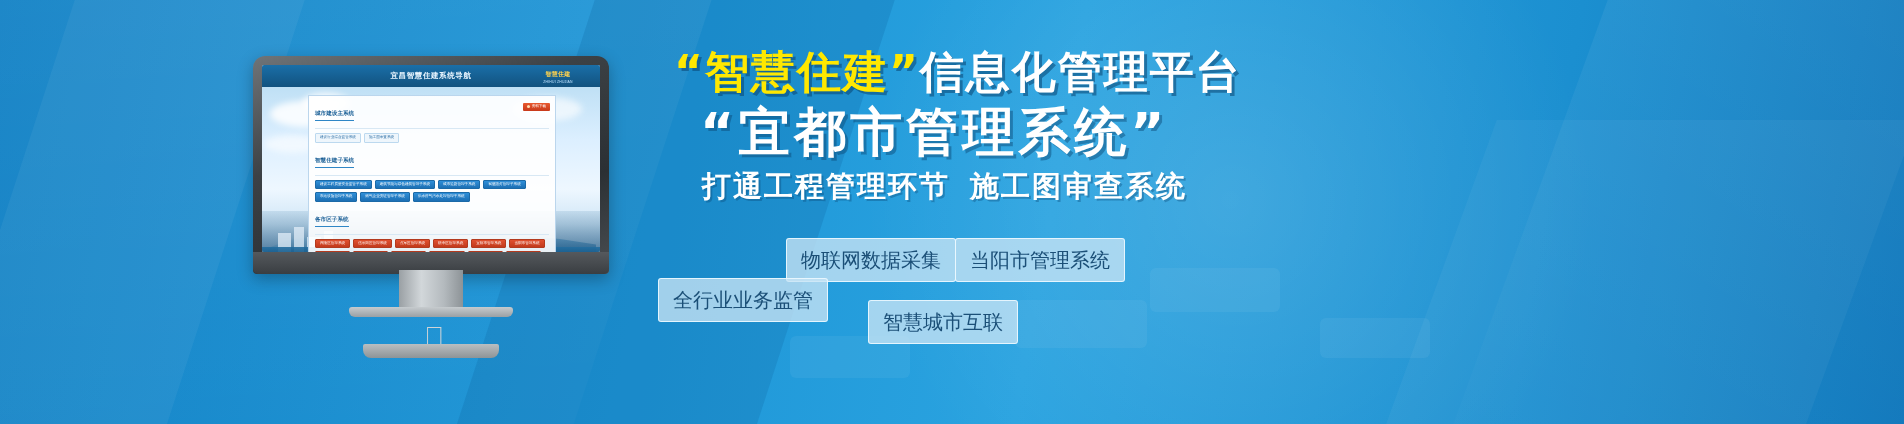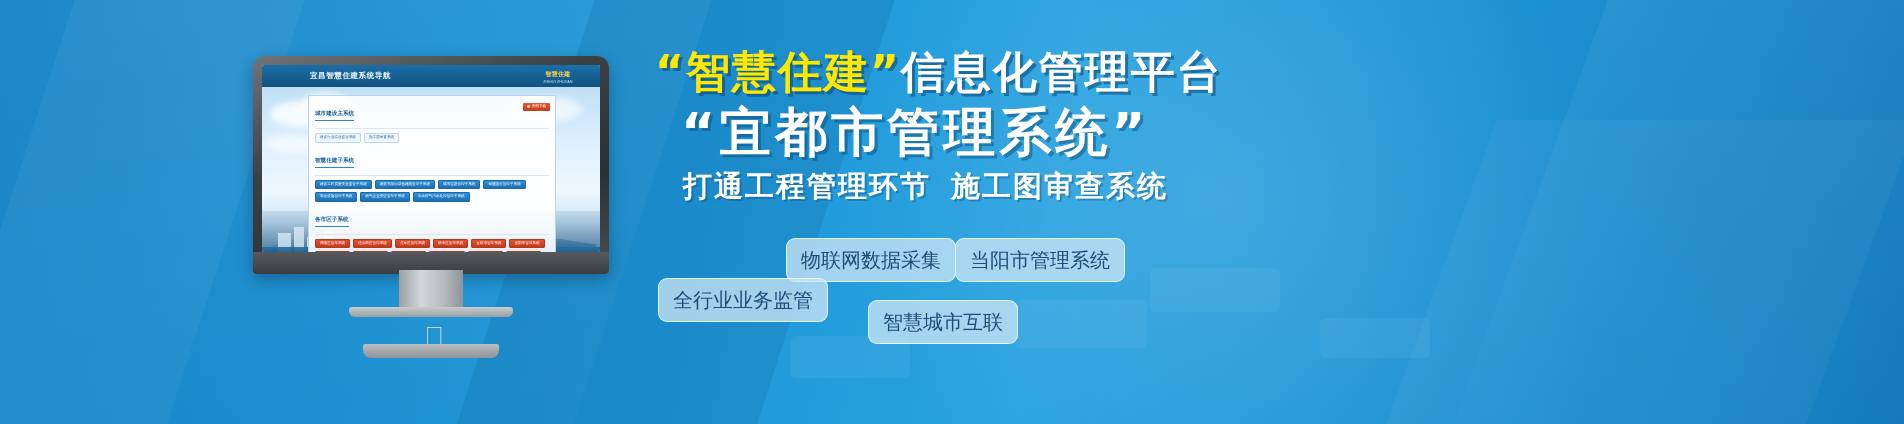--- a/index.html
+++ b/index.html
@@ -128,21 +128,21 @@
     left: 110px; top: 288px;
     width: 136px; height: 14px;
     background: linear-gradient(180deg, #b9bec1, #8e9497);
     border-radius: 2px 2px 8px 8px;
   }
 
   
   .pg-head {
     height: 22px;
     background: linear-gradient(180deg, #1a6fa8, #12527f);
-    display: flex; align-items: center;  padding-left: 48px;
+    display: flex; align-items: center; justify-content: center;
   }
   .pg-head-title {
     color: #eaf6ff;
     font-size: 7.5px;
     font-weight: bold;
     letter-spacing: .6px;
   }
   .pg-head-logo {
     position: absolute;
     right: 4px; top: 3px;
@@ -247,21 +247,21 @@
   }
   .dl-dot { width: 3px; height: 3px; border-radius: 50%; background: #ffe0b2; }
   .divline { height: 0; border-bottom: .5px solid #d8e8f4; margin: 3px 0 4px; }
 
   
   #headline {
     position: absolute;
     left: 655px; top: 44px;
     width: 1180px;
   }
-  .hl-row { white-space: nowrap; }
+  .hl-row { white-space: nowrap; margin-left: 19px; }
   .hl1 {
     font-size: 44px;
     font-weight: bold;
     line-height: 56px;
     letter-spacing: 2px;
     font-family: "DejaVu Sans", "Liberation Sans", sans-serif;
   }
   .hl1 .y {
     color: #ffe800;
     text-shadow: 3px 3px 0 rgba(10,70,115,.55);
@@ -294,21 +294,21 @@
 
   
   .tag {
     position: absolute;
     background: rgba(200,228,245,.78);
     border: 1px solid rgba(236,248,255,.9);
     color: #1b4f77;
     font-size: 20px;
     line-height: 1;
     padding: 11px 14px;
-    border-radius: 9px;
+    border-radius: 3px;
     white-space: nowrap;
     font-family: "DejaVu Sans", "Liberation Sans", sans-serif;
   }
   #tag-0 { left: 786px; top: 238px; }   
   #tag-1 { left: 955px; top: 238px; }   
   #tag-2 { left: 658px; top: 278px; }   
   #tag-3 { left: 868px; top: 292px; margin-top: 8px; }   
 </style>
 </head>
 <body>

